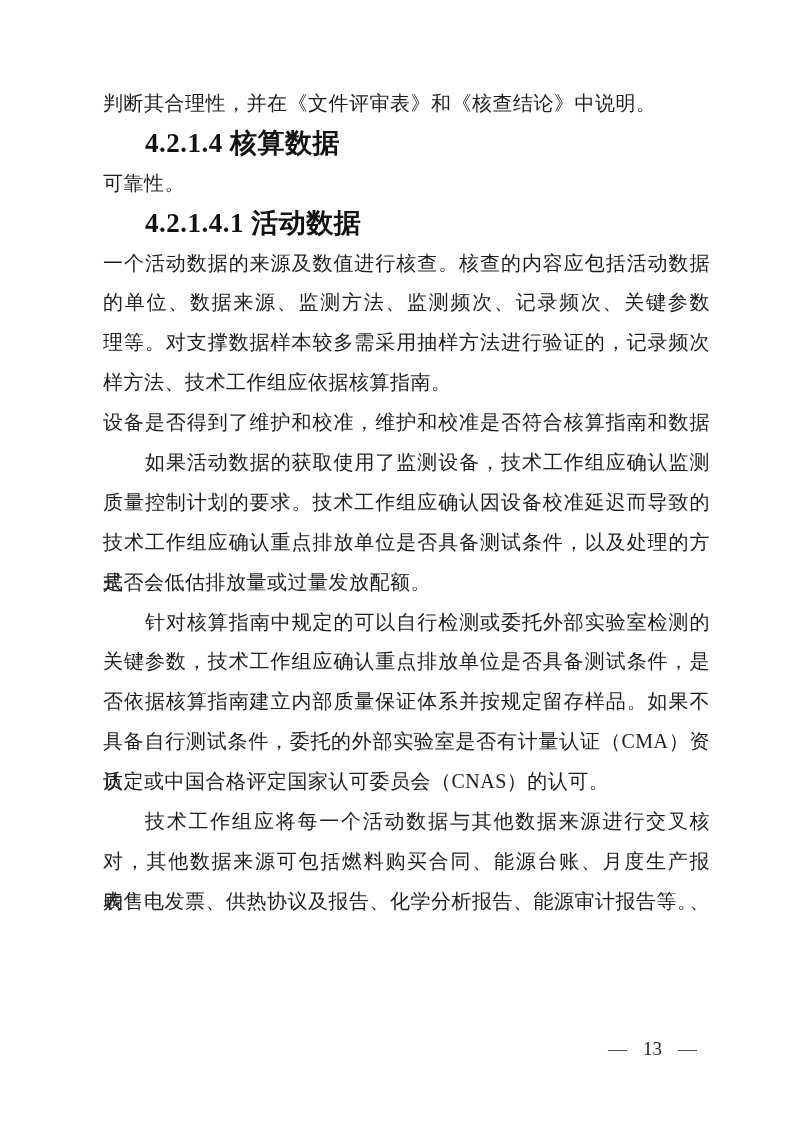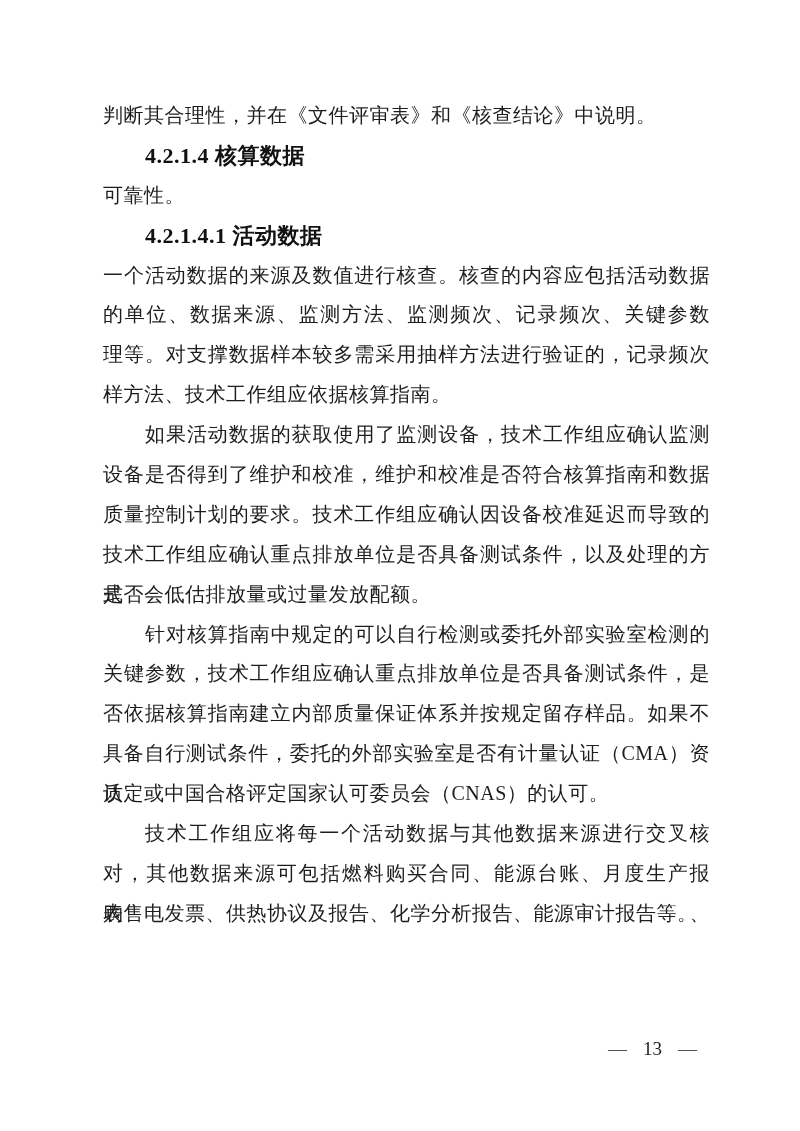--- a/index.html
+++ b/index.html
@@ -11,40 +11,40 @@
     position: relative;
     width: 800px;
     height: 1131px;
     background: #ffffff;
     overflow: hidden;
     font-family: "Liberation Serif", "DejaVu Serif", serif;
   }
   .content {
     position: absolute;
     left: 103px;
-    top: 96px;
+    top: 84px;
     width: 607px;
   }
   .line {
     height: 39.9px;
     line-height: 39.9px;
     font-size: 20px;
     color: #1d1d1d;
     letter-spacing: 0.5px;
   }
   .line.justify {
     text-align: justify;
     text-align-last: justify;
   }
   .line.indent {
     padding-left: 42px;
   }
   .line.heading {
     font-weight: bold;
-    font-size: 22px;
+    font-size: 27px;
     color: #111111;
   }
   .footer {
     position: absolute;
     top: 1038px;
     right: 103px;
     display: flex;
     align-items: center;
     gap: 16px;
     font-size: 19px;
@@ -64,22 +64,22 @@
 <div class="page">
   <div class="content">
     <div class="line">判断其合理性，并在《文件评审表》和《核查结论》中说明。</div>
     <div class="line heading indent">4.2.1.4 核算数据</div>
     <div class="line">可靠性。</div>
     <div class="line heading indent">4.2.1.4.1 活动数据</div>
     <div class="line justify">一个活动数据的来源及数值进行核查。核查的内容应包括活动数据</div>
     <div class="line justify">的单位、数据来源、监测方法、监测频次、记录频次、关键参数</div>
     <div class="line justify">理等。对支撑数据样本较多需采用抽样方法进行验证的，记录频次</div>
     <div class="line">样方法、技术工作组应依据核算指南。</div>
+    <div class="line justify">设备是否得到了维护和校准，维护和校准是否符合核算指南和数据</div>
     <div class="line indent justify">如果活动数据的获取使用了监测设备，技术工作组应确认监测</div>
-    <div class="line justify">设备是否得到了维护和校准，维护和校准是否符合核算指南和数据</div>
     <div class="line justify">质量控制计划的要求。技术工作组应确认因设备校准延迟而导致的</div>
     <div class="line justify">技术工作组应确认重点排放单位是否具备测试条件，以及处理的方式</div>
     <div class="line">是否会低估排放量或过量发放配额。</div>
     <div class="line indent justify">针对核算指南中规定的可以自行检测或委托外部实验室检测的</div>
     <div class="line justify">关键参数，技术工作组应确认重点排放单位是否具备测试条件，是</div>
     <div class="line justify">否依据核算指南建立内部质量保证体系并按规定留存样品。如果不</div>
     <div class="line justify">具备自行测试条件，委托的外部实验室是否有计量认证（CMA）资质</div>
     <div class="line">认定或中国合格评定国家认可委员会（CNAS）的认可。</div>
     <div class="line indent justify">技术工作组应将每一个活动数据与其他数据来源进行交叉核</div>
     <div class="line justify">对，其他数据来源可包括燃料购买合同、能源台账、月度生产报表、</div>

